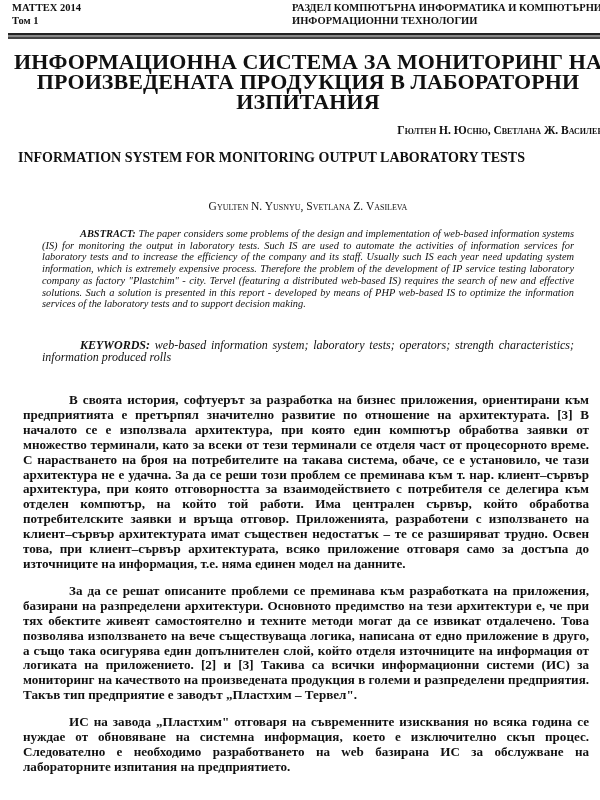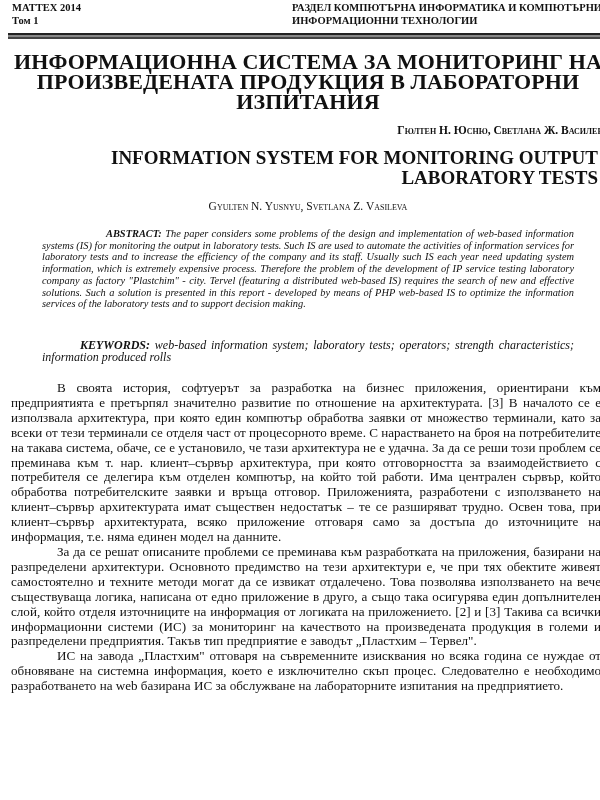--- a/index.html
+++ b/index.html
@@ -13,36 +13,36 @@
   .hdr-right { position:absolute; right:0; top:0; }
   .hdr-rule { position:absolute; left:0; right:0; top:33px; height:6px;
               border-top:2px solid #222; border-bottom:2px solid #444;
               background:#888; box-sizing:border-box; }
 
   .title-bg { position:absolute; left:0; right:0; top:52px; text-align:center;
               font-weight:bold; font-size:22px; line-height:20px; letter-spacing:0.1px; }
   .authors-bg { position:absolute; left:0; right:0; top:124px; text-align:right;
                 font-weight:bold; font-size:11.5px; font-variant:small-caps; }
 
-  .title-en { position:absolute; left:10px; right:10px; top:148px; text-align:right;
-              font-weight:bold; font-size:19px; line-height:20px; }
+  .title-en { position:absolute; left:10px; right:10px; top:148px; text-align:left;
+              font-weight:bold; font-size:14px; line-height:20px; }
   .authors-en { position:absolute; left:0; right:0; top:200px; text-align:center;
                 font-weight:normal; font-size:11.5px; font-variant:small-caps; }
 
   .abstract { position:absolute; left:34px; right:34px; top:228px;
               font-style:italic; font-size:10.4px; line-height:11.7px; text-align:justify;
               text-indent:38px; }
-  .abstract b { font-style:italic;margin-left:26px; }
+  .abstract b { font-style:italic; }
   .keywords { position:absolute; left:34px; right:34px; top:340px;
               font-style:italic; font-size:12px; line-height:11.7px; text-align:justify;
               text-indent:38px; }
 
   .body { position:absolute; left:3px; right:7px; top:381px;
           font-size:13.1px; line-height:14.9px; text-align:justify; }
-  .body p { margin:0; text-indent:46px; }
+  .body p { margin:12px; text-indent:46px;font-weight:bold; }
 
   .footer { position:absolute; left:0; right:0; top:777px; text-align:center; font-size:12px; }
 </style>
 </head>
 <body>
 
 <div class="page">
 
   <div class="hdr">
     <div class="hdr-left">

